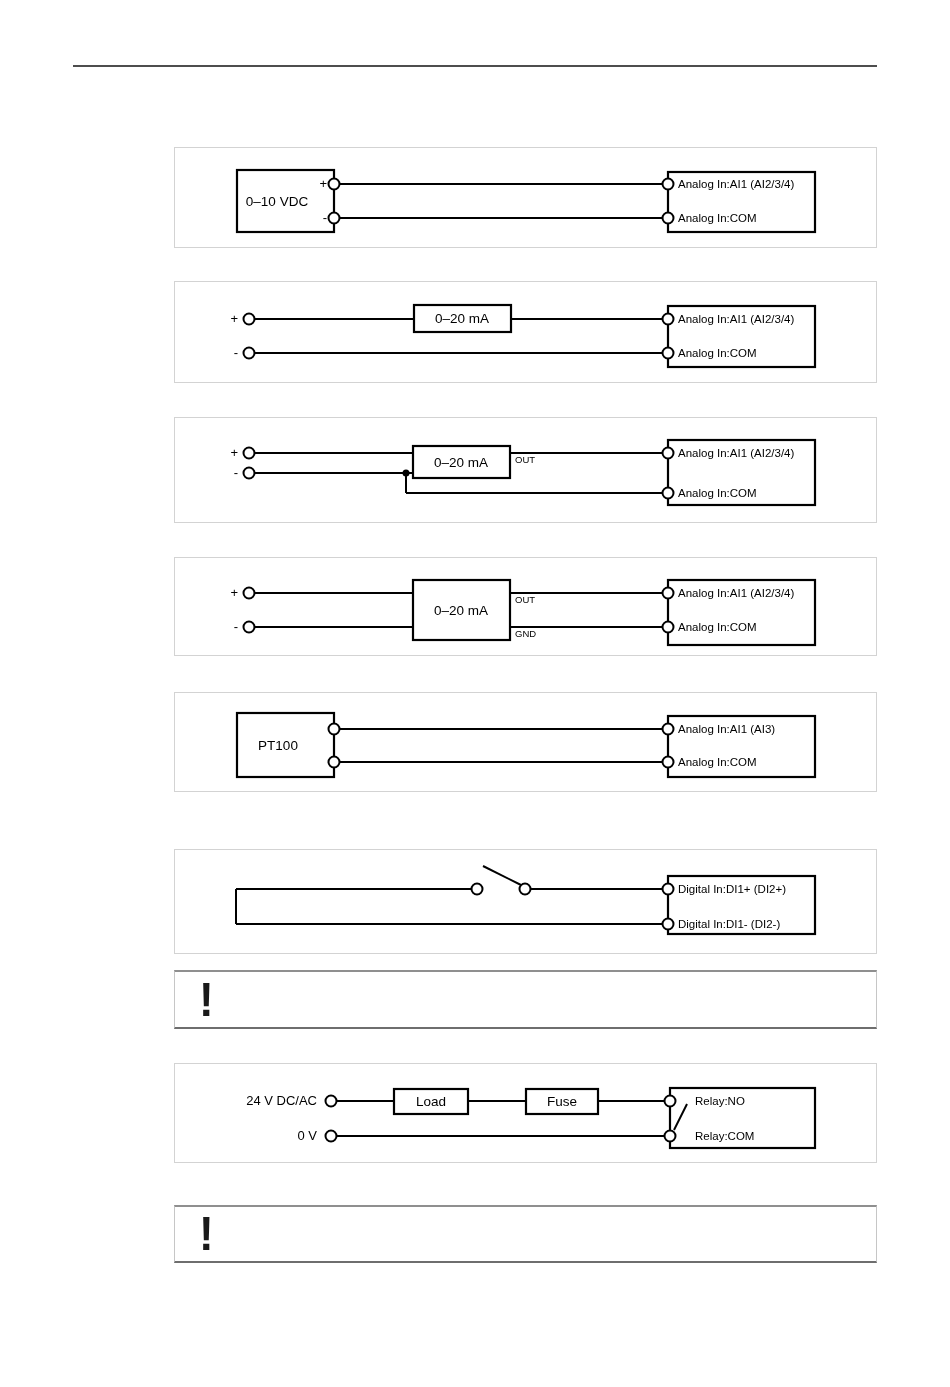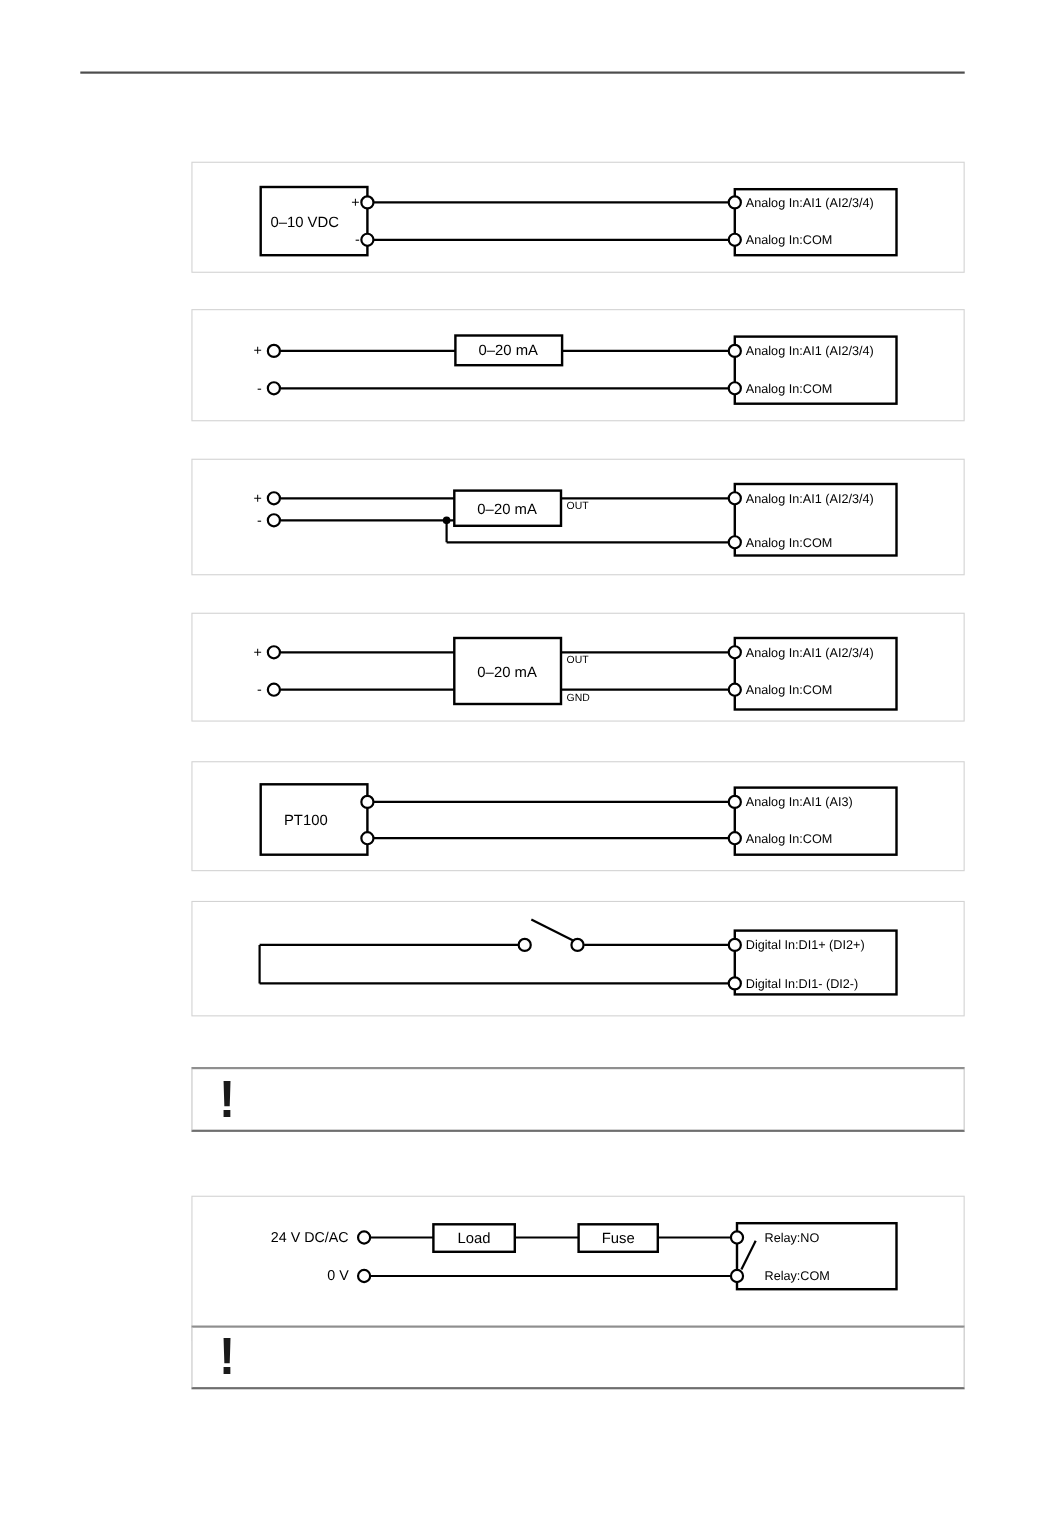--- a/index.html
+++ b/index.html
@@ -146,21 +146,21 @@
       <circle class="term" cx="160" cy="37" r="5.5"></circle>
       <circle class="term" cx="160" cy="70" r="5.5"></circle>
       <circle class="term" cx="494" cy="37" r="5.5"></circle>
       <circle class="term" cx="494" cy="70" r="5.5"></circle>
       <text class="cl" x="104" y="58">PT100</text>
       <text class="tl" x="504" y="41">Analog In:AI1 (AI3)</text>
       <text class="tl" x="504" y="74">Analog In:COM</text>
     </svg>
   </section>
 
-  <section class="panel" style="top:819px;height:105px">
+  <section class="panel" style="top:849px;height:105px">
     <svg width="703" height="105" viewBox="0 0 703 105">
       <g>
         <line class="wire" x1="62" y1="40" x2="297" y2="40"></line>
         <line class="wire" x1="357" y1="40" x2="494" y2="40"></line>
         <line class="wire" x1="62" y1="40" x2="62" y2="75"></line>
         <line class="wire" x1="62" y1="75" x2="494" y2="75"></line>
       </g>
       <line class="wire" x1="309" y1="17" x2="347" y2="36"></line>
       <rect class="cbox" x="494" y="27" width="147" height="58"></rect>
       <circle class="term" cx="303" cy="40" r="5.5"></circle>
@@ -169,21 +169,21 @@
       <circle class="term" cx="494" cy="75" r="5.5"></circle>
       <text class="tl" x="504" y="44">Digital In:DI1+ (DI2+)</text>
       <text class="tl" x="504" y="79">Digital In:DI1- (DI2-)</text>
     </svg>
   </section>
 
   <aside class="warning" style="top:970px;height:59px">
     <span class="bang">!</span>
   </aside>
 
-  <section class="panel" style="top:1087px;height:132px">
+  <section class="panel" style="top:1063px;height:100px">
     <svg width="703" height="104" viewBox="0 0 703 104">
       <g>
         <line class="wire" x1="163" y1="38" x2="220" y2="38"></line>
         <line class="wire" x1="294" y1="38" x2="352" y2="38"></line>
         <line class="wire" x1="424" y1="38" x2="496" y2="38"></line>
         <line class="wire" x1="163" y1="73" x2="496" y2="73"></line>
       </g>
       <rect class="cbox" x="220" y="26" width="74" height="25"></rect>
       <rect class="cbox" x="352" y="26" width="72" height="25"></rect>
       <rect class="cbox" x="496" y="25" width="145" height="60"></rect>

